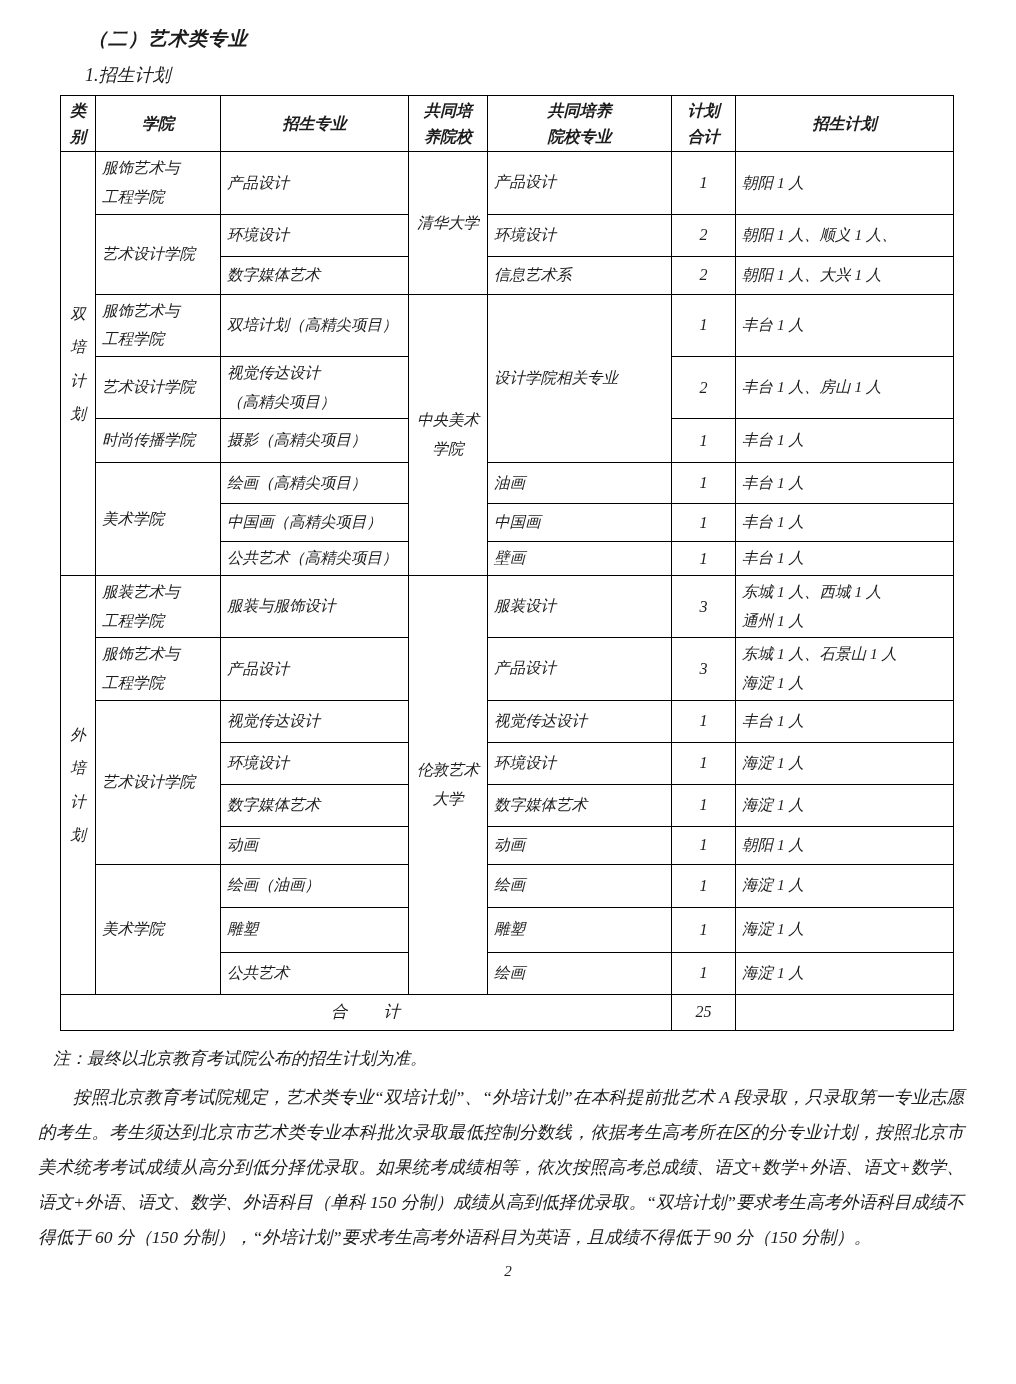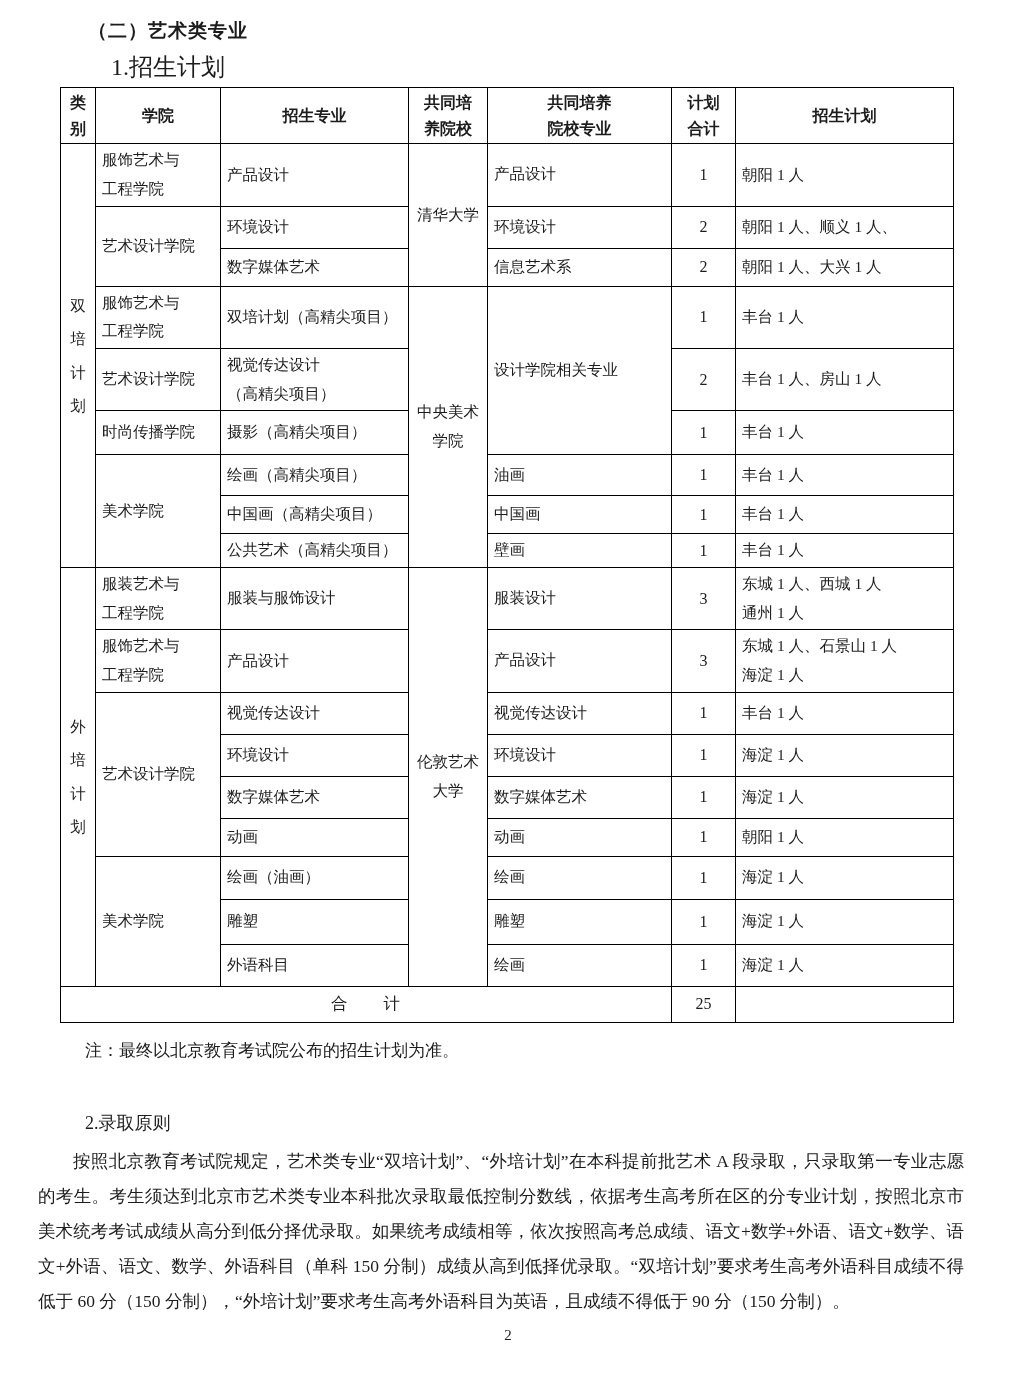--- a/index.html
+++ b/index.html
@@ -2,30 +2,30 @@
 <html><head>
 <meta charset="utf-8">
 <style>
   html,body{margin:0;padding:0;}
   body{
     width:1016px;height:1384px;background:#ffffff;
     font-family:"Liberation Serif", serif;
     color:#1c1c1c;
     position:relative;
   }
-  .page{padding-top:16px;}
+  .page{padding-top:24px;font-style:italic;}
   .section-title{
     margin:0 0 0 88px;
     font-family:"Liberation Sans", sans-serif;
     font-size:19px;font-weight:bold;line-height:30px;
     letter-spacing:1px;
   }
   .subtitle{
-    margin:8px 0 0 111px;
-    font-size:24px;line-height:26px;
+    margin:8px 0 0 85px;
+    font-size:18px;line-height:26px;
   }
   table.plan{
     border-collapse:collapse;table-layout:fixed;
     margin:7px 0 0 60px;width:893px;
     font-size:15.5px;
   }
   table.plan th, table.plan td{
     border:1px solid #000;
     vertical-align:middle;
     padding:2px 6px;
@@ -41,21 +41,21 @@
   }
   td.college{text-align:left;white-space:pre-line;line-height:1.85;}
   td.major{text-align:left;padding-left:10px;white-space:pre-line;line-height:1.85;}
   td.partner{text-align:center;white-space:pre-line;line-height:1.85;}
   td.pmajor{text-align:left;padding-left:12px;}
   td.count{text-align:center;font-size:16px;}
   td.plancell{text-align:left;padding-left:12px;white-space:pre-line;line-height:1.85;}
   td.total-label{text-align:center;font-size:16.5px;letter-spacing:1px;margin-top:19px;}
   td.total-count{text-align:center;font-size:16px;}
   .note{
-    margin:15px 0 0 85px;
+    margin:15px 0 0 53px;
     font-size:17px;line-height:26px;
   }
   .subtitle2{
     margin:46px 0 0 85px;
     font-size:18px;line-height:26px;
   }
   .para{
     margin:8px 52px 0 38px;
     font-size:17.5px;line-height:35px;
     text-align:justify;text-indent:2em;
@@ -223,35 +223,34 @@
       <td class="count">1</td>
       <td class="plancell">海淀 1 人</td>
     </tr>
     <tr style="height:45px">
       <td class="major">雕塑</td>
       <td class="pmajor">雕塑</td>
       <td class="count">1</td>
       <td class="plancell">海淀 1 人</td>
     </tr>
     <tr style="height:42px">
-      <td class="major">外语科目</td>
+      <td class="major">公共艺术</td>
       <td class="pmajor">绘画</td>
       <td class="count">1</td>
       <td class="plancell">海淀 1 人</td>
     </tr>
 
     <tr style="height:36px">
       <td class="total-label" colspan="5">合　　计</td>
       <td class="total-count">25</td>
       <td class="plancell"></td>
     </tr>
     </tbody>
   </table>
 
   <div class="note">注：最终以北京教育考试院公布的招生计划为准。</div>
 
-  <div class="subtitle2">2.录取原则</div>
 
   <p class="para">按照北京教育考试院规定，艺术类专业“双培计划”、“外培计划”在本科提前批艺术 A 段录取，只录取第一专业志愿的考生。考生须达到北京市艺术类专业本科批次录取最低控制分数线，依据考生高考所在区的分专业计划，按照北京市美术统考考试成绩从高分到低分择优录取。如果统考成绩相等，依次按照高考总成绩、语文+数学+外语、语文+数学、语文+外语、语文、数学、外语科目（单科 150 分制）成绩从高到低择优录取。“双培计划”要求考生高考外语科目成绩不得低于 60 分（150 分制），“外培计划”要求考生高考外语科目为英语，且成绩不得低于 90 分（150 分制）。</p>
 
   <div class="pageno">2</div>
 
 </div>
 
 </body></html>

